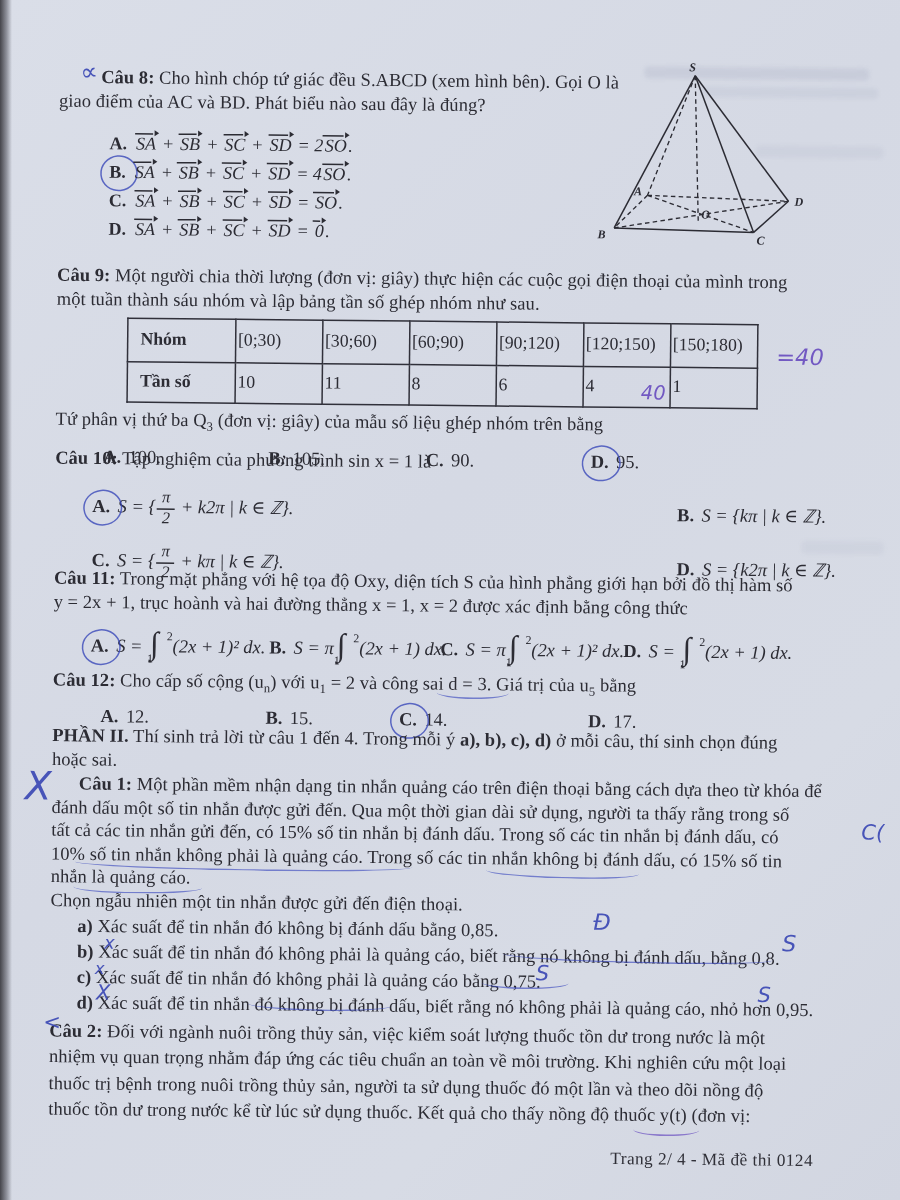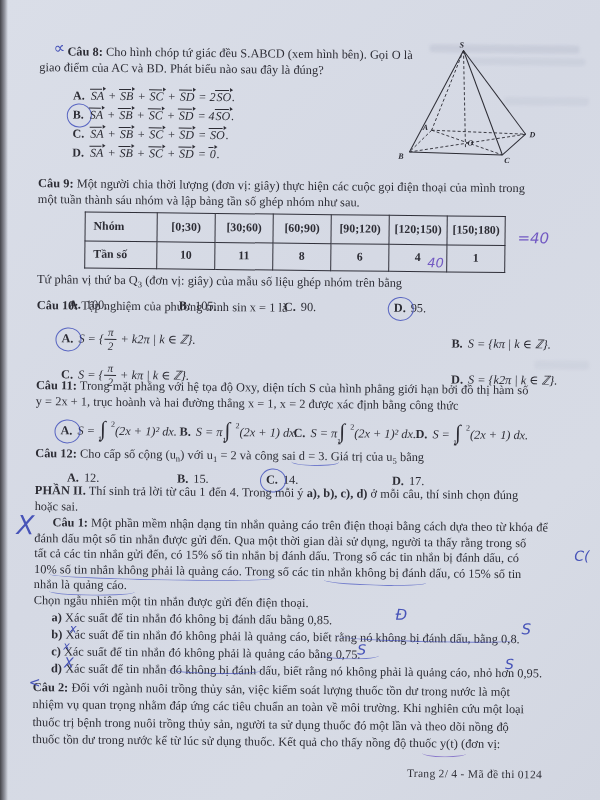--- a/index.html
+++ b/index.html
@@ -34,21 +34,21 @@
   .olabel{font-weight:bold;margin-right:5px;display:inline-block;position:relative;}
   .fparts{font-style:italic;}
   .q8opts{margin-left:34px;margin-top:8px;}
   .q8opts .fopt{height:14px;padding-top:5px;font-size:12px;}
   .orow{position:relative;height:17px;}
   .oitem{position:absolute;white-space:nowrap;}
   .circled::after{content:"";position:absolute;left:-6px;top:-4px;right:-8px;bottom:-4px;
     border:1.6px solid rgba(58,72,185,.8);border-radius:50%;transform:rotate(-6deg);}
   
   table.freq{border-collapse:collapse;margin:4px 0 0 47px;}
-  table.freq th,table.freq td{border:1.5px solid #30303a;font-size:11.8px;font-weight:bold;text-align:center;}
+  table.freq th,table.freq td{border:1.5px solid #30303a;font-size:11.8px;font-weight:normal;}
   table.freq th{font-weight:bold;text-align:left;padding-left:8px;width:62px;margin-left:36px;}
   table.freq td{width:55px;}
   table.freq tr:first-child th,table.freq tr:first-child td{height:26px;}
   table.freq tr:last-child th,table.freq tr:last-child td{height:24px;}
   
   .pen{position:absolute;color:#3c49b5;font-family:"DejaVu Sans",sans-serif;font-style:italic;opacity:.92;white-space:nowrap;}
   .pen.purple{color:#6a4fc0;}
   .stroke{position:absolute;height:4px;border-bottom:1.7px solid rgba(62,76,190,.65);
     border-radius:0 0 60% 60%/0 0 5px 5px;}
   .stroke.purple{border-bottom-color:rgba(106,79,192,.7);}

